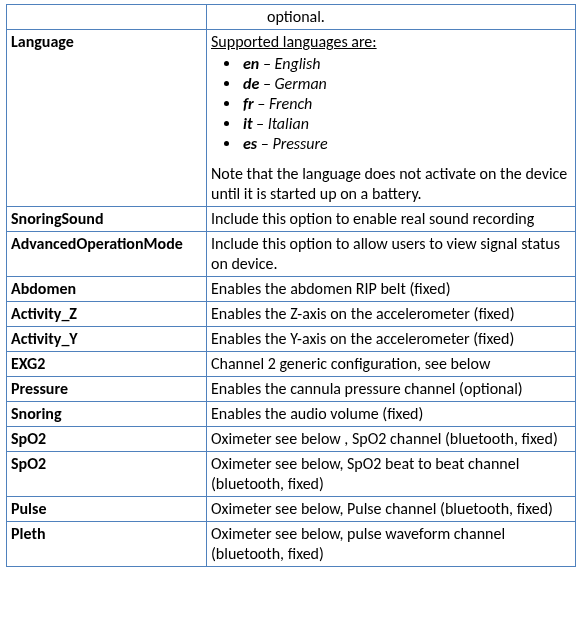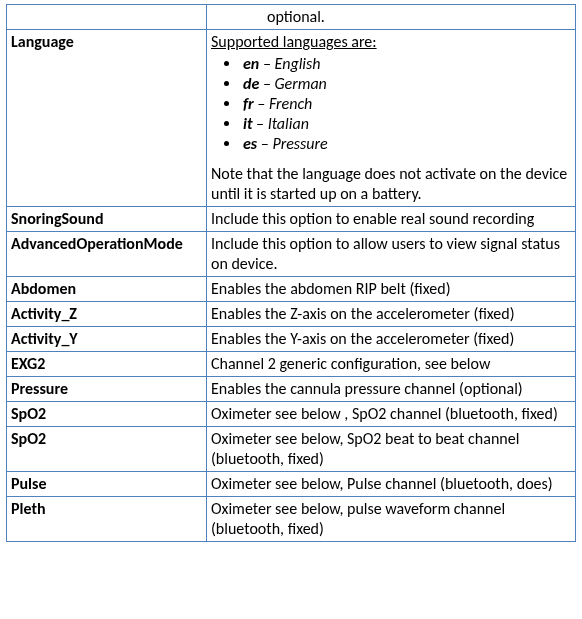--- a/index.html
+++ b/index.html
@@ -102,30 +102,34 @@
         </tr>
         <tr>
           <td class="param word-wrap">EXG2</td>
           <td class="word-wrap"><span>Channel 2 generic configuration, see below</span></td>
         </tr>
         <tr>
           <td class="param word-wrap">Pressure</td>
           <td class="word-wrap"><span>Enables the cannula pressure channel (optional)</span></td>
         </tr>
         <tr>
+          <td class="param word-wrap">Snoring</td>
+          <td class="word-wrap"><span>Enables the audio volume (fixed)</span></td>
+        </tr>
+        <tr>
           <td class="param word-wrap">SpO2</td>
           <td class="word-wrap"><span>Oximeter see below , SpO2 channel (bluetooth, fixed)</span></td>
         </tr>
         <tr>
           <td class="param word-wrap">SpO2</td>
           <td class="word-wrap"><span>Oximeter see below, SpO2 beat to beat channel (bluetooth, fixed)</span></td>
         </tr>
         <tr>
           <td class="param word-wrap">Pulse</td>
-          <td class="word-wrap"><span>Oximeter see below,  Pulse channel (bluetooth, does)</span></td>
+          <td class="word-wrap"><span>Oximeter see below,  Pulse channel (bluetooth, fixed)</span></td>
         </tr>
         <tr>
           <td class="param word-wrap">Pleth</td>
           <td class="word-wrap"><span>Oximeter see below, pulse waveform channel  (bluetooth, fixed)</span></td>
         </tr>
       </tbody>
   </table>
 </div>
 
 </body></html>

